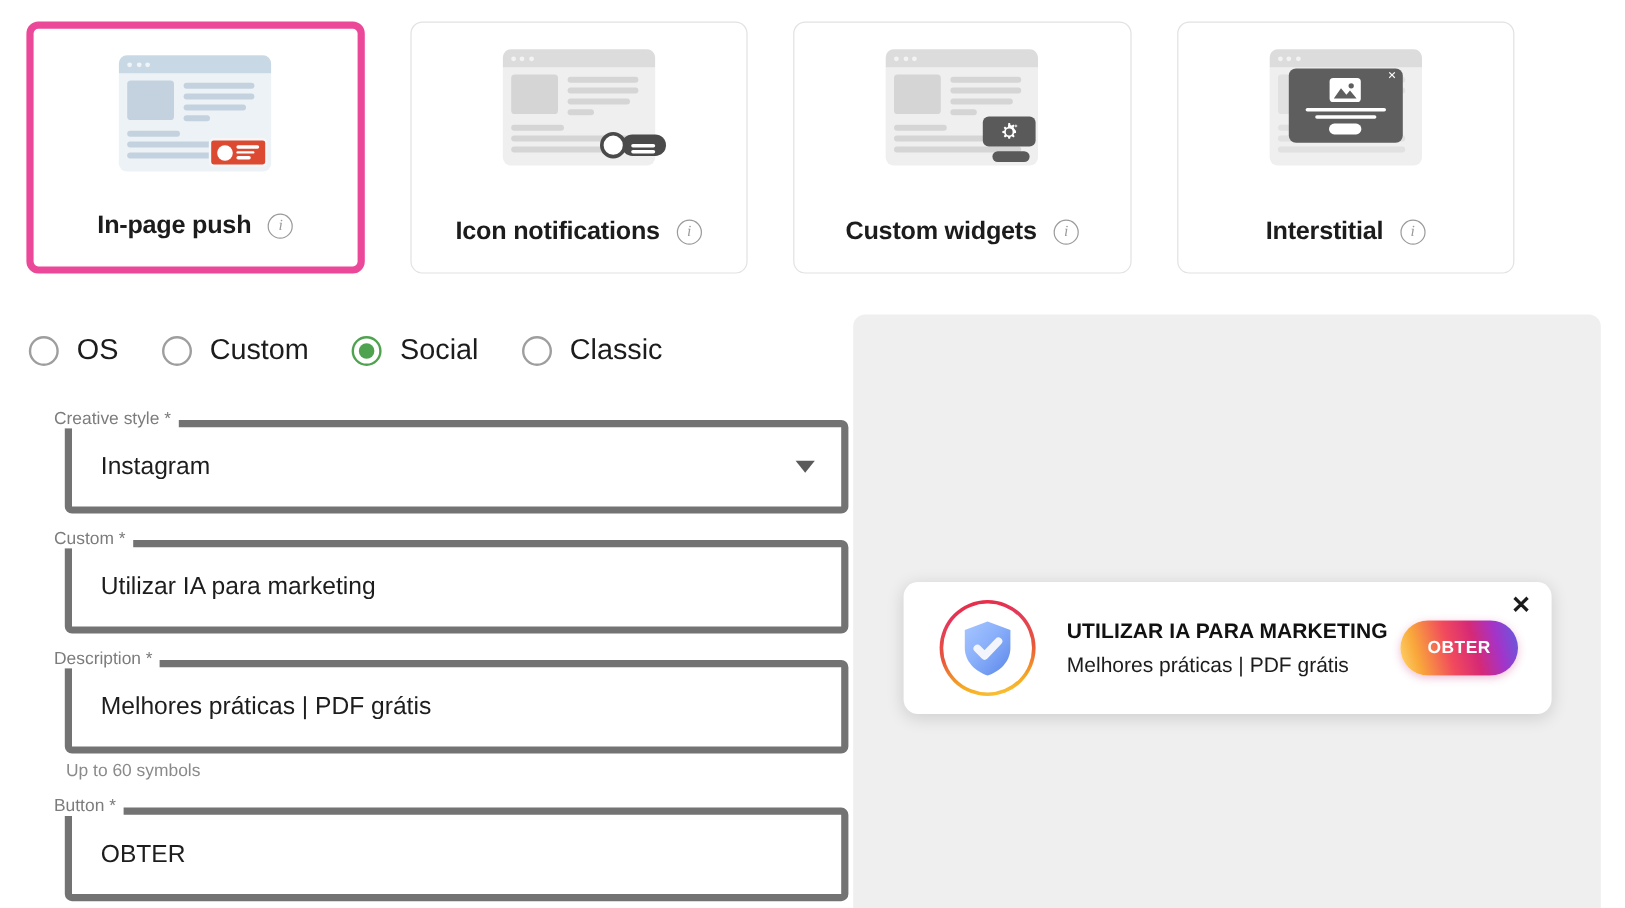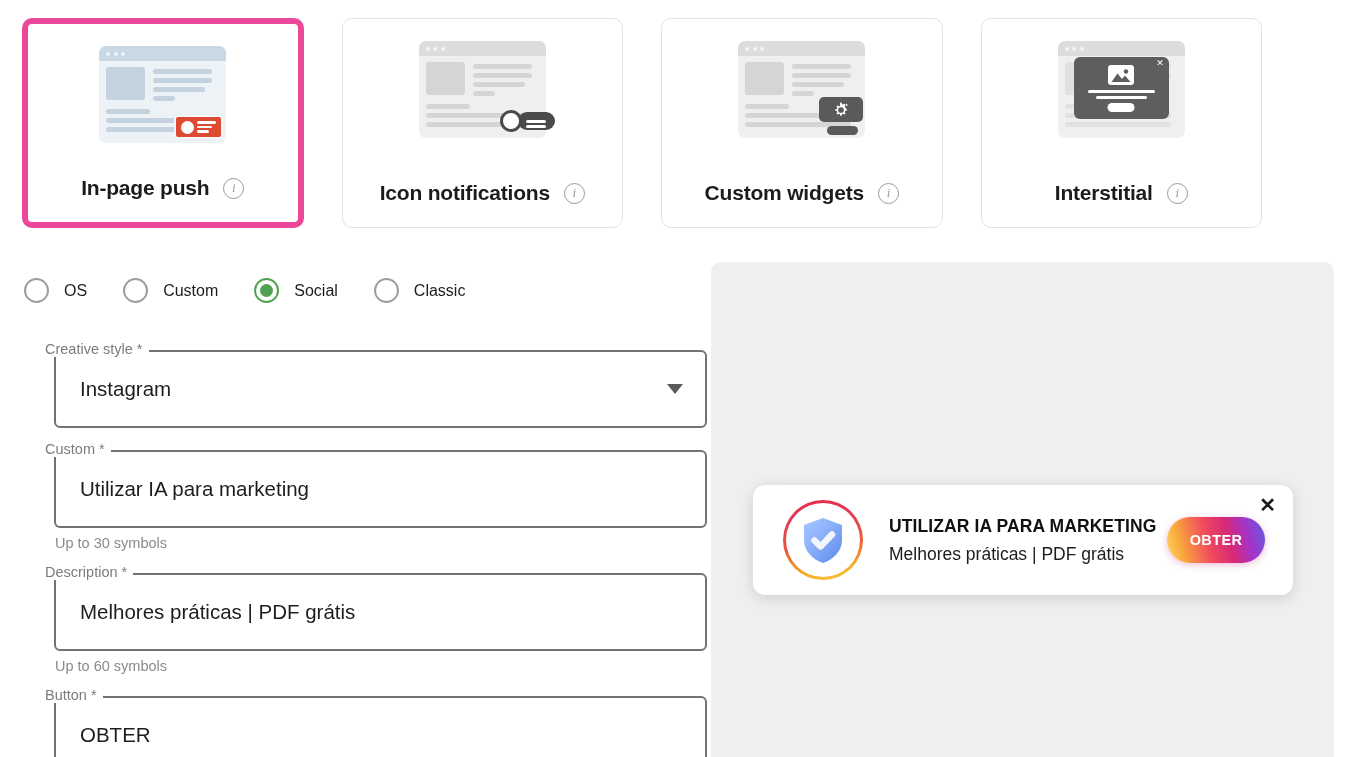--- a/index.html
+++ b/index.html
@@ -202,37 +202,37 @@
     display:flex; align-items:center; justify-content:center;
     flex: 0 0 auto;
   }
   .radio-item.checked .radio-circle {
     border-color: #4fa350;
   }
   .radio-dot { width: 13px; height: 13px; border-radius: 50%; background: transparent; }
   .radio-item.checked .radio-dot { background: #4fa350; }
   .radio-label {
     margin-left: 15px;
-    font-size: 16px;
+    font-size: 24px;
     color: #1c1c1c;
     white-space: nowrap;
   }
 
   
   .form {
     position: absolute;
     left: 22px; top: 350px;
     width: 653px;
   }
   .field { position: relative; margin-bottom: 22px; padding-left: 32px; }
   .field-box {
     position: relative;
     width: 653px;
     height: 78px;
-    border: 2px solid #737373;
+    border: 6px solid #737373;
     border-radius: 6px;
     background: #fff;
     display: flex;
     align-items: center;
     padding: 0 24px;
   }
   .field-legend {
     position: absolute;
     left: 17px; top: -9px;
     background: #fff;
@@ -535,21 +535,20 @@
         <input class="field-value" type="text" readonly="" value="Instagram" style="">
         <span class="select-arrow"></span>
       </div>
     </div>
 
     <div class="field">
       <span class="field-legend">Custom *</span>
       <div class="field-box">
         <input class="field-value" type="text" value="Utilizar IA para marketing" style="">
       </div>
-      <div class="field-hint">Up to 30 symbols</div>
     </div>
 
     <div class="field">
       <span class="field-legend">Description *</span>
       <div class="field-box">
         <input class="field-value" type="text" value="Melhores práticas | PDF grátis" style="">
       </div>
       <div class="field-hint">Up to 60 symbols</div>
     </div>
 

